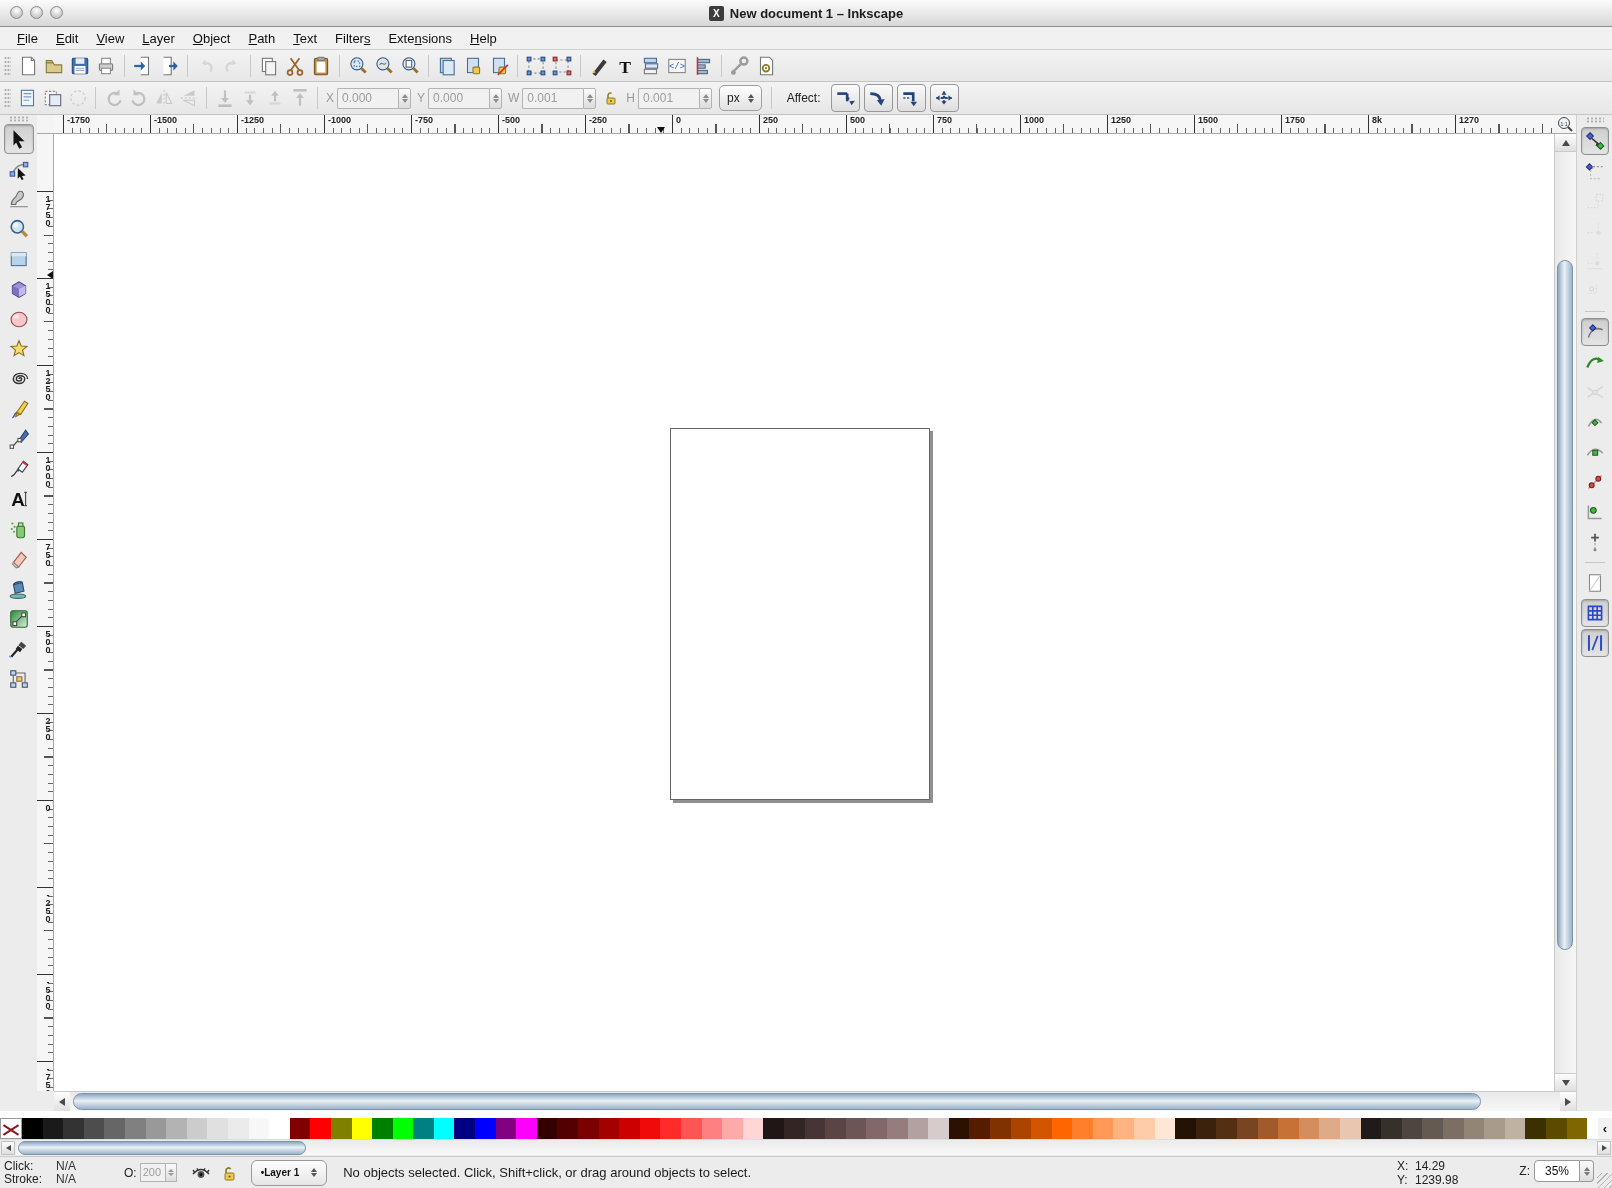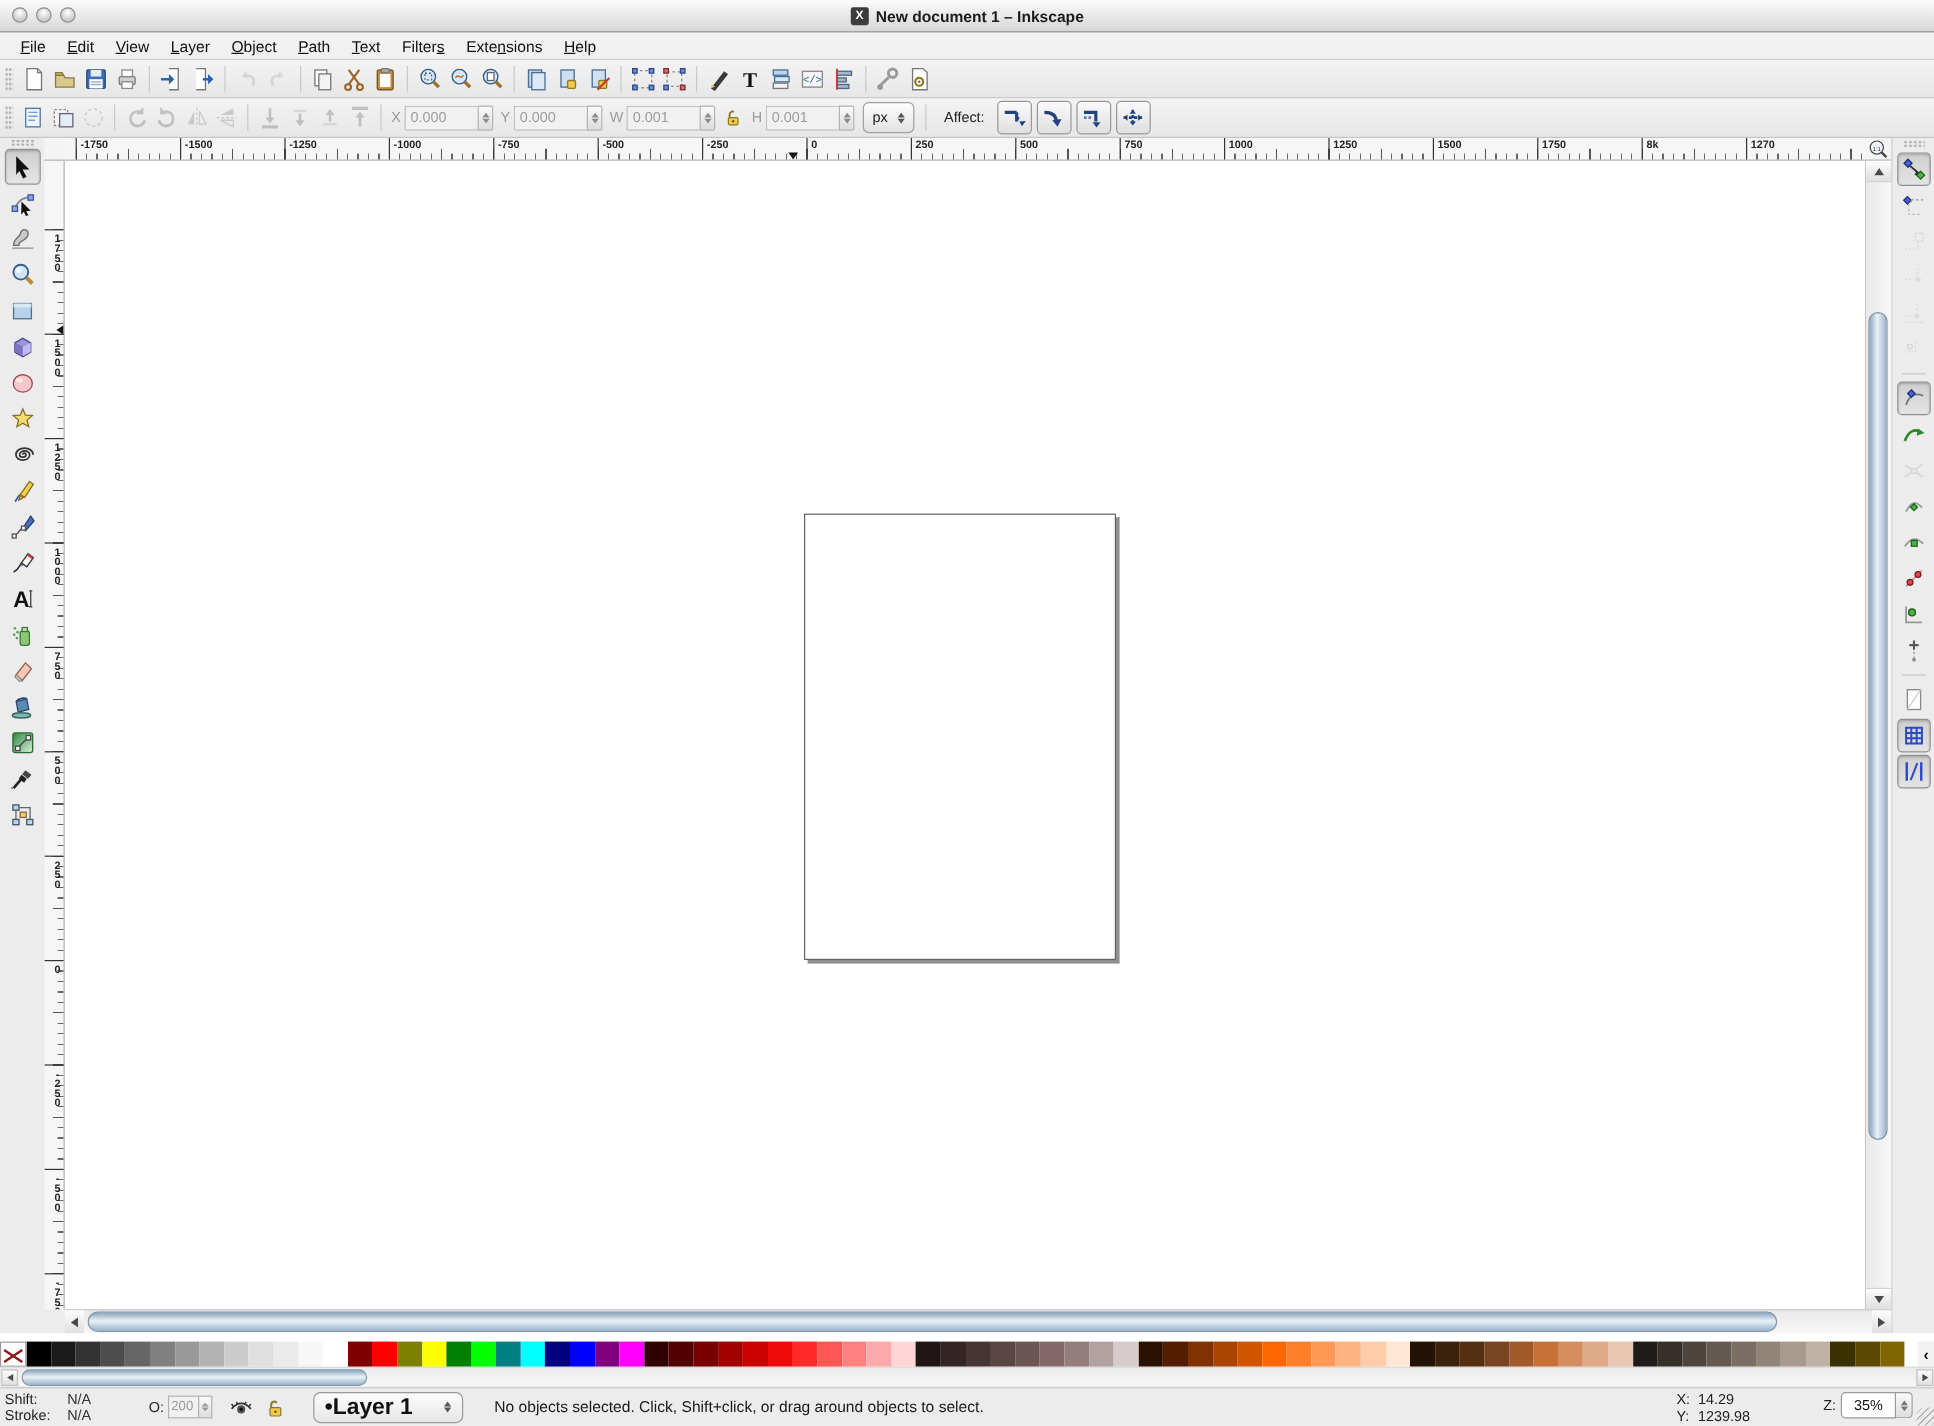--- a/index.html
+++ b/index.html
@@ -129,21 +129,21 @@
   .fs-label{color:#222;}
   .fs-value{color:#333;}
   .opacity-block{display:flex;align-items:center;margin-right:10px;}
   .opacity-label{font-size:12px;color:#222;margin-right:3px;}
   .o-entry{width:20px;height:17px;border:1px solid #b3b3b3;border-right:0;background:#f1f1f1;color:#9c9c9c;font-size:11px;line-height:17px;padding:0 2px;overflow:hidden;}
   .o-spin{width:12px;height:19px;border:1px solid #b3b3b3;background:linear-gradient(#fbfbfb,#dcdcdc);display:flex;flex-direction:column;align-items:center;justify-content:center;gap:1px;box-sizing:border-box;}
   .o-spin i{border-left:3px solid transparent;border-right:3px solid transparent;display:block;}
   .o-spin .up{border-bottom:3px solid #999;}
   .o-spin .dn{border-top:3px solid #999;}
   .sicon{width:24px;height:24px;display:flex;align-items:center;justify-content:center;margin:0 2px;}
-  .layer-combo{display:flex;align-items:center;gap:26px;height:24px;padding:0 9px;margin:0 18px;border:1px solid #9a9a9a;border-radius:6px;background:linear-gradient(#fdfdfd,#e6e6e6);font-size:19px;font-weight:bold;color:#111;}
+  .layer-combo{display:flex;align-items:center;gap:12px;height:24px;padding:0 9px;margin:0 8px;border:1px solid #9a9a9a;border-radius:6px;background:linear-gradient(#fdfdfd,#e6e6e6);font-size:10px;font-weight:bold;color:#111;}
   .status-msg{margin-left:8px;font-size:13px;color:#1a1a1a;white-space:nowrap;}
   .coords{position:absolute;right:145px;top:2px;display:grid;grid-template-columns:18px 52px;font-size:12px;line-height:14px;color:#222;}
   .coords .num{text-align:left;}
   .zoom-block{position:absolute;right:18px;top:3px;display:flex;align-items:center;}
   .zoom-label{font-size:12px;color:#222;margin-right:4px;}
   .zoom-entry{width:44px;height:20px;border:1px solid #9a9a9a;border-radius:4px 0 0 4px;background:#fff;font-size:12px;line-height:20px;text-align:center;color:#111;}
   .zoom-spin{width:14px;height:22px;border:1px solid #9a9a9a;border-left:0;border-radius:0 4px 4px 0;background:linear-gradient(#fbfbfb,#dcdcdc);display:flex;flex-direction:column;align-items:center;justify-content:center;gap:1px;box-sizing:border-box;}
   .zoom-spin i{border-left:3px solid transparent;border-right:3px solid transparent;display:block;}
   .zoom-spin .up{border-bottom:4px solid #777;}
   .zoom-spin .dn{border-top:4px solid #777;}
@@ -1164,21 +1164,21 @@
     <span class="ptrack">
         <span class="pthumb"></span>
       </span>
     <span class="pbtn" style="right:1px;">
         <i class="rt"></i>
       </span>
   </div>
 
   <div class="statusbar">
     <div class="fs-block">
-      <span class="fs-label">Shift:</span>
+      <span class="fs-label">Click:</span>
       <span class="fs-value">N/A</span>
       <span class="fs-label">Stroke:</span>
       <span class="fs-value">N/A</span>
     </div>
     <div class="opacity-block">
       <span class="opacity-label">O:</span>
       <span class="o-entry">200</span>
       <span class="o-spin">
           <i class="up"></i>
           <i class="dn"></i>

